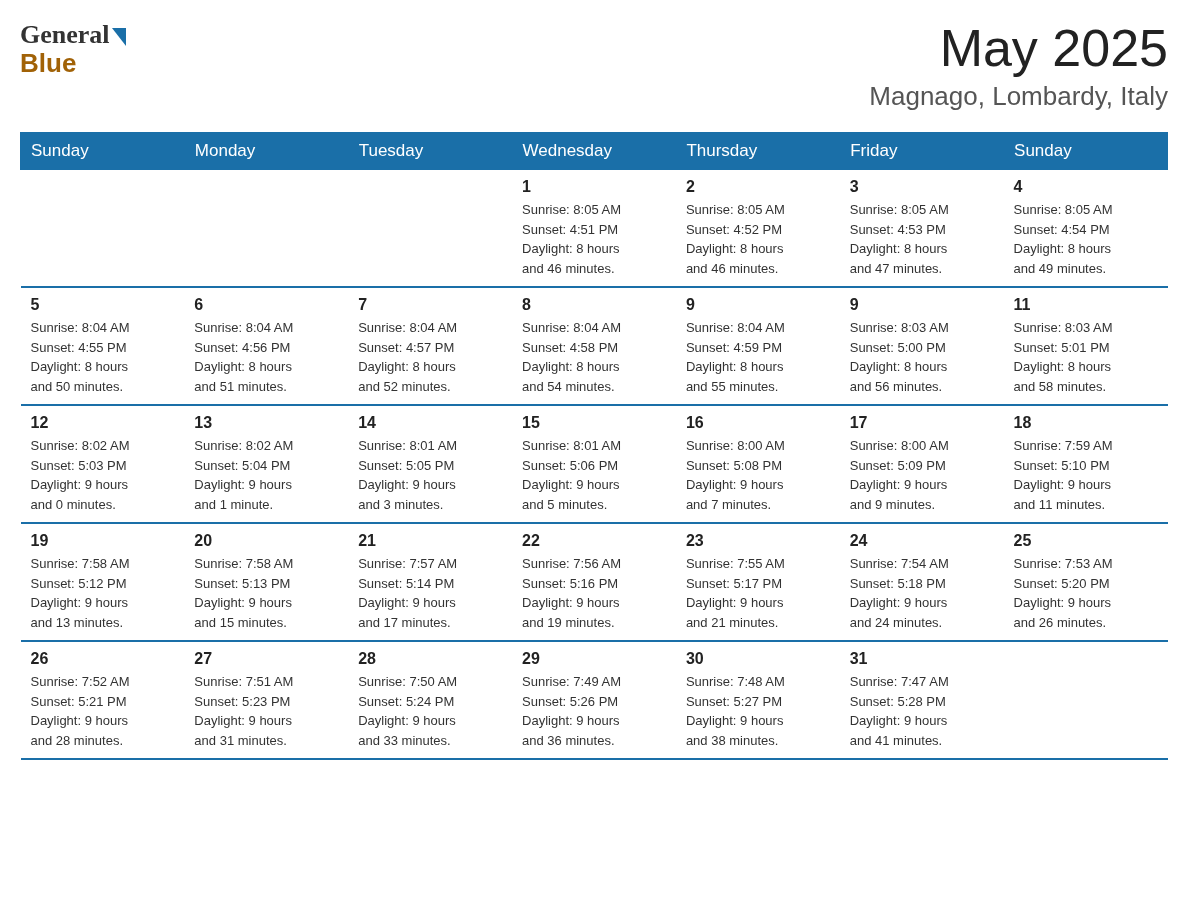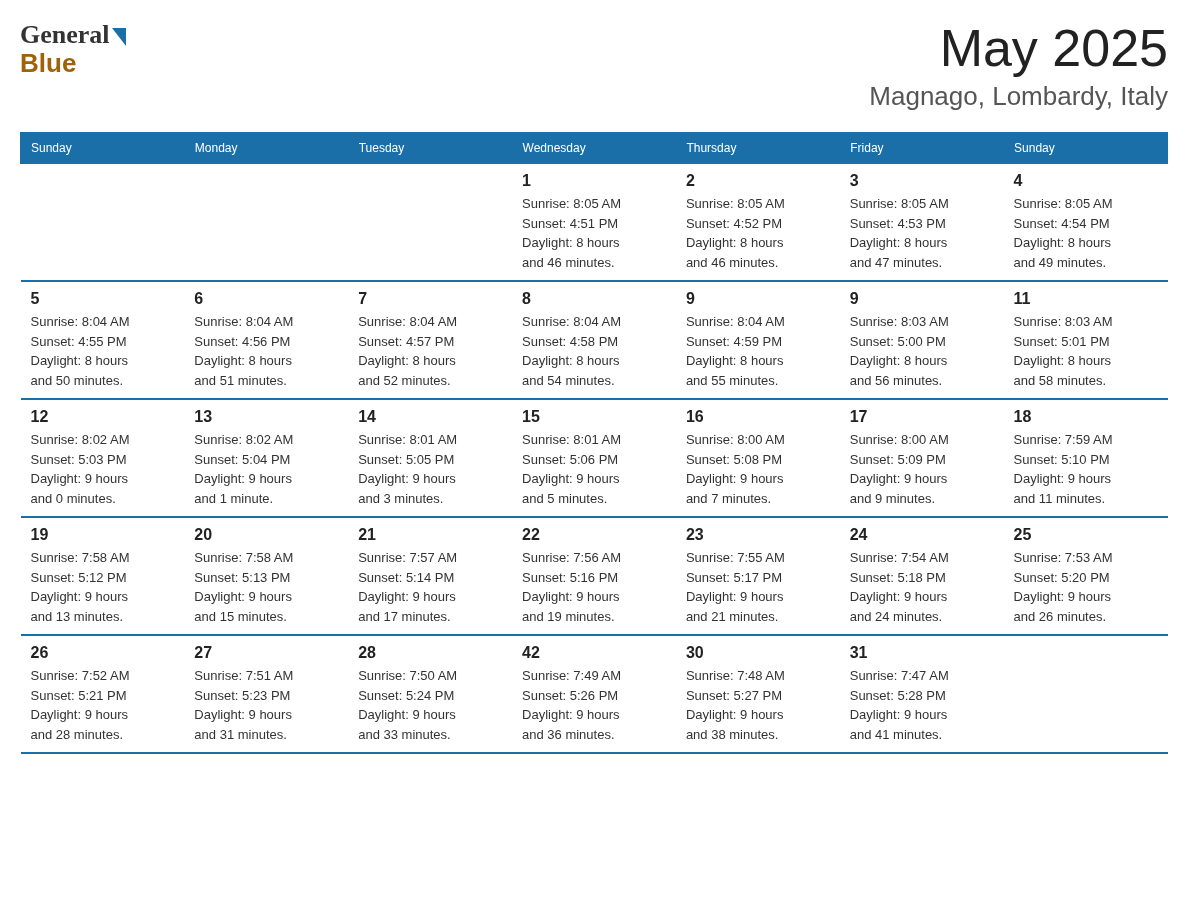--- a/index.html
+++ b/index.html
@@ -62,21 +62,21 @@
     }
     .calendar {
       width: 100%;
       border-collapse: collapse;
     }
     .calendar thead tr {
       background-color: #1a6fa8;
     }
     .calendar thead th {
       color: #fff;
-      font-size: 12px;
+      font-size: 17px;
       font-weight: normal;
       padding: 8px 10px;
       text-align: left;
       border: 1px solid #1a6fa8;
     }
     .calendar tbody tr {
       border-bottom: 2px solid #1a6fa8;
     }
     .calendar tbody td {
       vertical-align: top;
@@ -251,21 +251,21 @@
         </td>
         <td>
           <span class="day-num">27</span>
           <div class="day-info">Sunrise: 7:51 AM<br>Sunset: 5:23 PM<br>Daylight: 9 hours<br>and 31 minutes.</div>
         </td>
         <td>
           <span class="day-num">28</span>
           <div class="day-info">Sunrise: 7:50 AM<br>Sunset: 5:24 PM<br>Daylight: 9 hours<br>and 33 minutes.</div>
         </td>
         <td>
-          <span class="day-num">42</span>
+          <span class="day-num">29</span>
           <div class="day-info">Sunrise: 7:49 AM<br>Sunset: 5:26 PM<br>Daylight: 9 hours<br>and 36 minutes.</div>
         </td>
         <td>
           <span class="day-num">30</span>
           <div class="day-info">Sunrise: 7:48 AM<br>Sunset: 5:27 PM<br>Daylight: 9 hours<br>and 38 minutes.</div>
         </td>
         <td>
           <span class="day-num">31</span>
           <div class="day-info">Sunrise: 7:47 AM<br>Sunset: 5:28 PM<br>Daylight: 9 hours<br>and 41 minutes.</div>
         </td>

